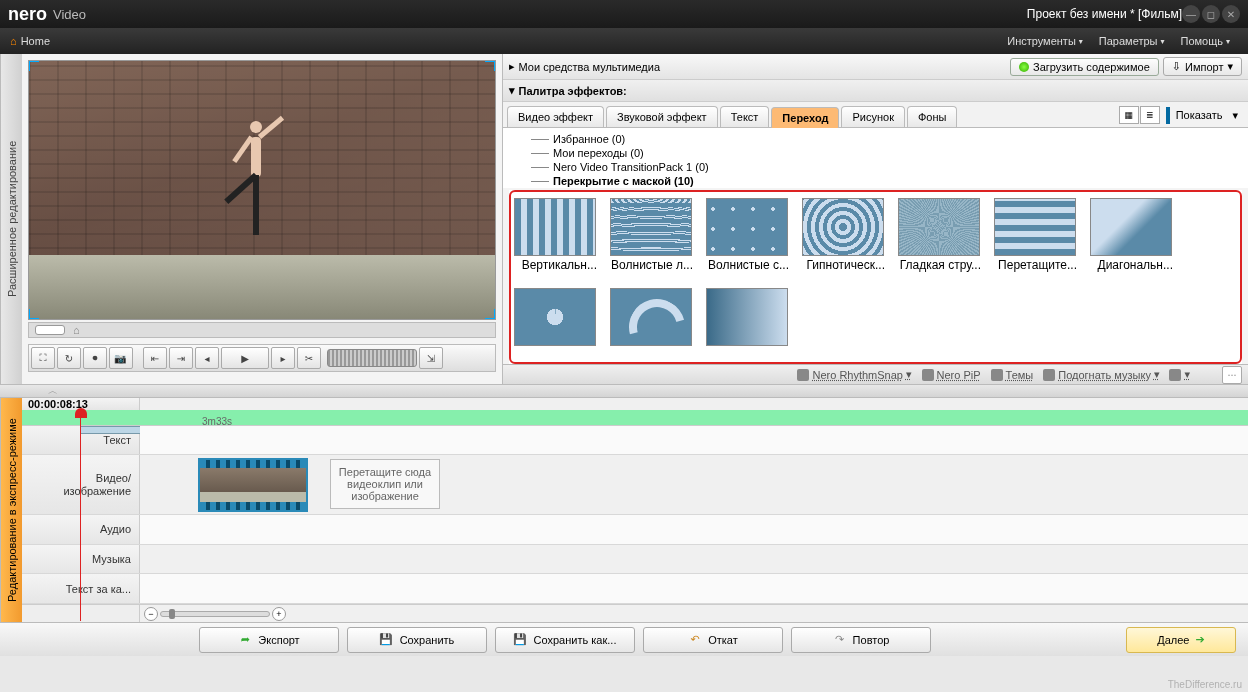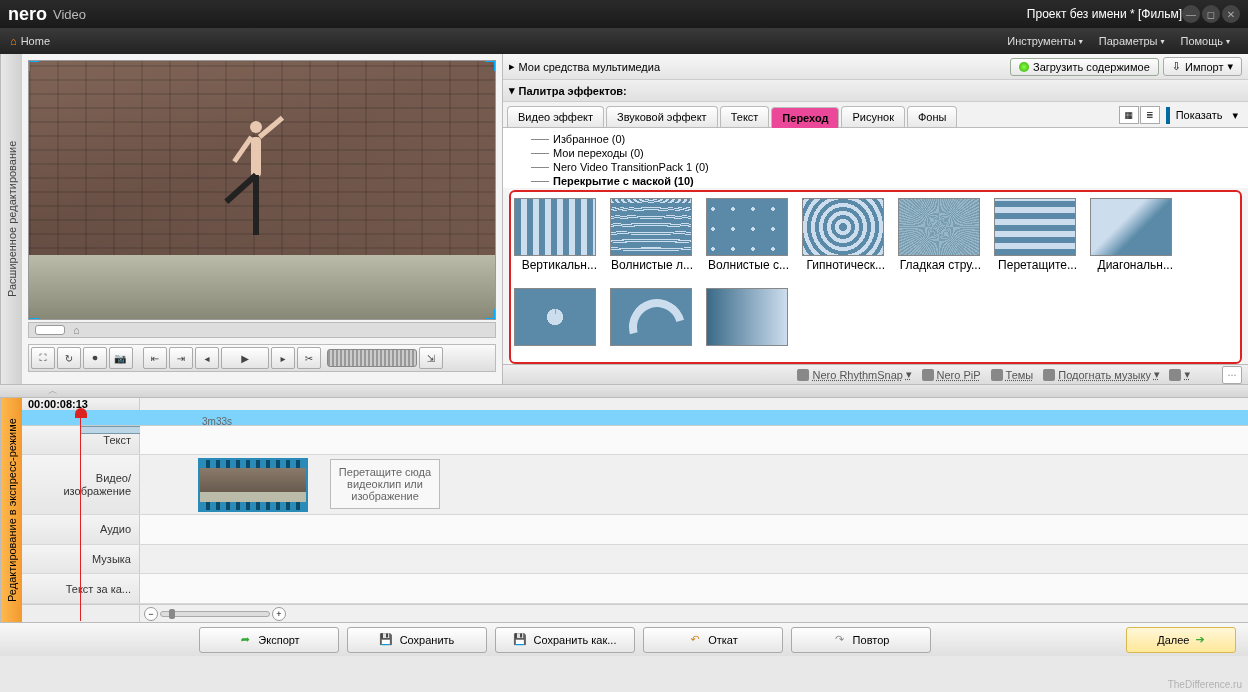--- a/index.html
+++ b/index.html
@@ -61,21 +61,21 @@
 .media-bar .lbl { flex:1; display:flex; align-items:center; gap:4px; cursor:pointer; }
 .btn-green { background:linear-gradient(#fdfdfd,#e8e8e8); border:1px solid #9a9; border-radius:3px; padding:2px 8px; display:flex; align-items:center; gap:4px; cursor:pointer; }
 .btn-green .dot { width:10px;height:10px;background:radial-gradient(#8f4,#3a0);border-radius:50%; }
 .btn-plain { background:linear-gradient(#fdfdfd,#e8e8e8); border:1px solid #aaa; border-radius:3px; padding:2px 8px; margin-left:4px; display:flex; align-items:center; gap:4px; cursor:pointer; }
 
 .pal-header { height:22px; background:linear-gradient(#f0f0f0,#e0e0e0); display:flex; align-items:center; padding:0 6px; font-weight:bold; border-bottom:1px solid #ccc; }
 .pal-header .tri { margin-right:4px; }
 
 .tabs-row { height:26px; background:#f2f2f2; display:flex; align-items:flex-end; padding:0 4px; gap:2px; border-bottom:1px solid #bbb; }
 .tab { padding:4px 10px; background:linear-gradient(#fff,#e8e8e8); border:1px solid #bbb; border-bottom:0; border-radius:4px 4px 0 0; cursor:pointer; }
-.tab.active { background:#ec4899; font-weight:bold; position:relative; top:1px; }
+.tab.active { background:#fdba74; font-weight:bold; position:relative; top:1px; }
 .tabs-right { margin-left:auto; display:flex; align-items:center; gap:6px; padding-bottom:3px; }
 .view-toggle { display:flex; gap:1px; }
 .vbtn { width:20px;height:18px;border:1px solid #aaa;background:#fff;display:flex;align-items:center;justify-content:center;font-size:9px;cursor:pointer; }
 .show-btn { padding:2px 6px; border-left:4px solid #0369a1; cursor:pointer; display:flex; gap:10px; align-items:center; }
 
 .tree-area { padding:4px 8px 0 8px; background:#fff; }
 .tree-item { display:flex; align-items:center; gap:4px; padding:1px 0 1px 20px; }
 .tree-item .dash { width:18px; border-top:1px solid #888; }
 .tree-item.bold { font-weight:bold; }
 
@@ -110,21 +110,21 @@
 
 .collapse-bar { height:14px; background:linear-gradient(#e8e8e8,#d4d4d4); border-top:1px solid #bbb; border-bottom:1px solid #bbb; display:flex; align-items:center; justify-content:flex-start; padding-left:48px; cursor:pointer; }
 .collapse-bar .chev { color:#888; font-size:10px; }
 
 .timeline { background:#f0f0f0; height:224px; display:flex; }
 .tl-left { width:22px; }
 .tl-body { flex:1; display:flex; flex-direction:column; }
 
 .ruler-row { height:28px; display:flex; border-bottom:1px solid #ccc;flex-direction:column; }
 .tl-lbl-col { width:118px; background:linear-gradient(#f4f4f4,#e6e6e6); border-right:1px solid #ccc; display:flex; align-items:center; padding-left:6px; font-weight:bold; }
-.ruler { flex:1; position:relative; background:#7dd3fc; }
+.ruler { flex:1; position:relative; background:#86efac; }
 .playhead { position:absolute; left:58px; top:0; bottom:-196px; width:0; border-left:1px solid #d22; }
 .playhead::before { content:""; position:absolute; top:-2px; left:-6px; width:12px; height:10px; background:#d22; border-radius:6px 6px 0 0; }
 .ruler .tick-lbl { position:absolute; top:6px; left:180px; color:#666; font-size:10px; }
 .ruler .sel { position:absolute; left:58px; top:16px; width:100px; height:8px; background:#bcd6e6; border:1px solid #79a; }
 
 .track { height:30px; display:flex; border-bottom:1px solid #d8d8d8; }
 .track.tall { height:60px; }
 .track .tl-lbl-col { font-weight:normal; color:#333; justify-content:flex-end; padding-right:8px; text-align:right; }
 .track .lane { flex:1; position:relative; background:#fafafa; }
 .track.alt .lane { background:#f0f0f0; }

